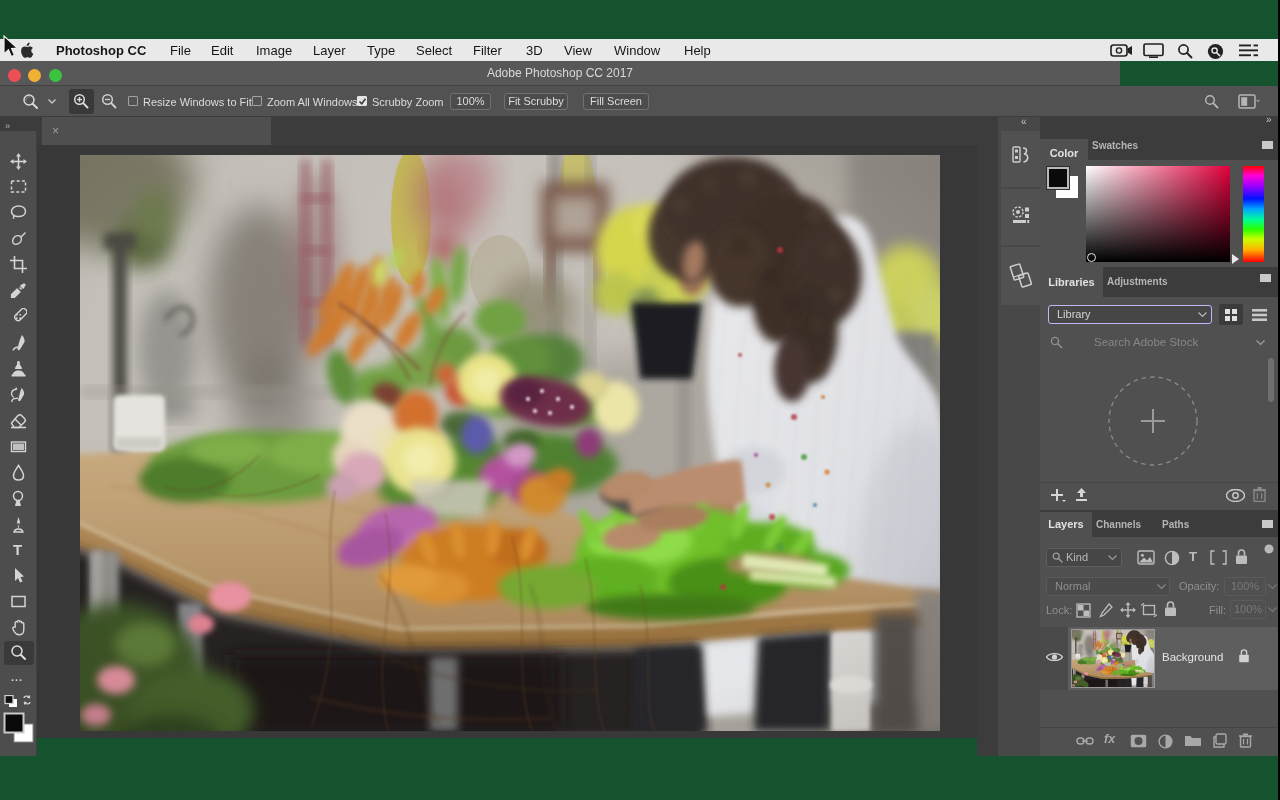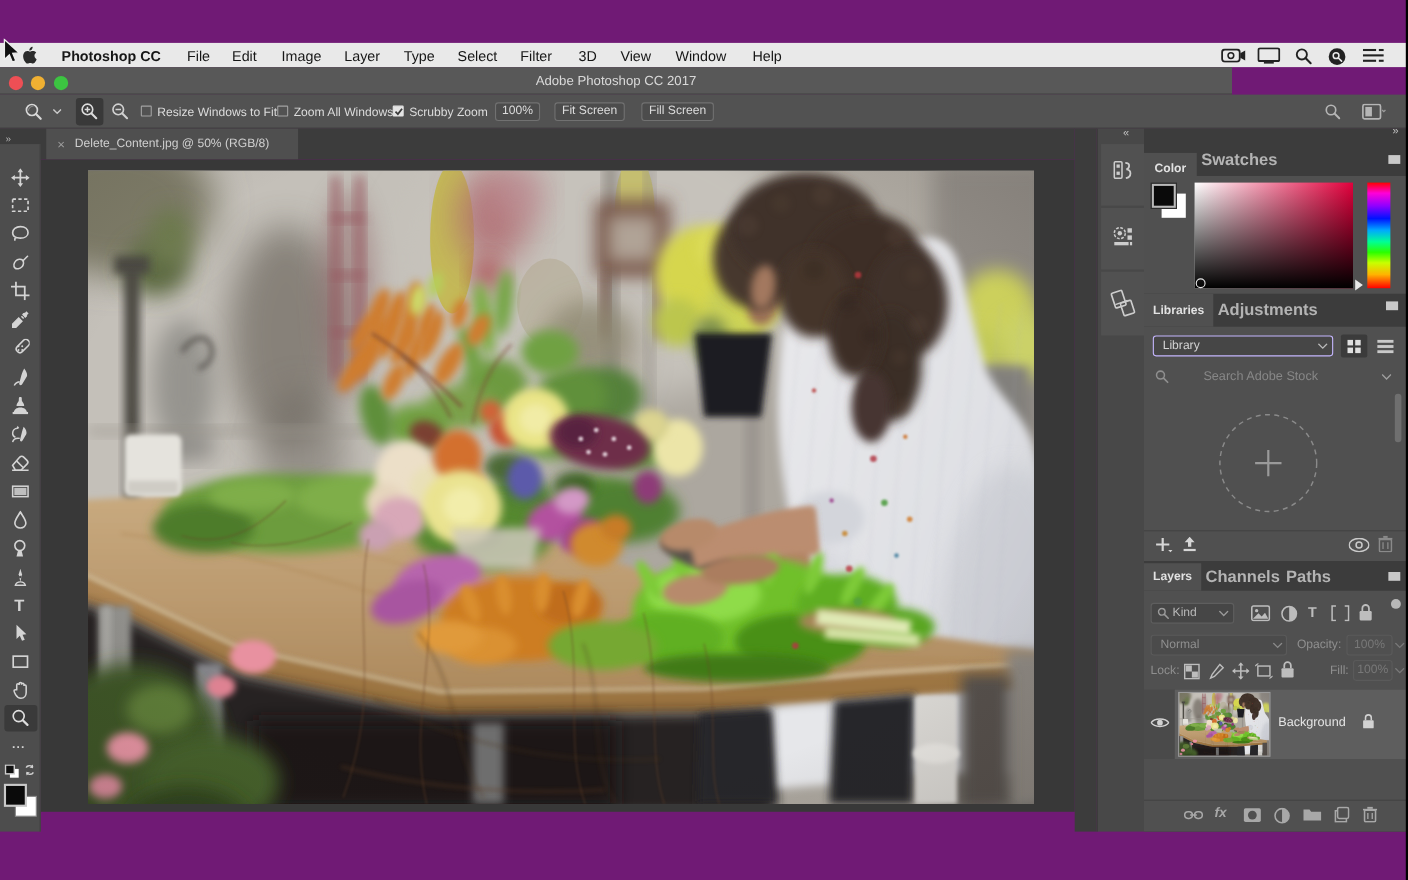--- a/index.html
+++ b/index.html
@@ -1,18 +1,18 @@
 <!DOCTYPE html>
 <html><head>
 <meta charset="utf-8">
 <style>
 html,body{margin:0;padding:0;width:1280px;height:800px;background:#000;overflow:hidden;}
 *{box-sizing:border-box;font-family:"Liberation Sans",sans-serif;}
 .abs{position:absolute;}
-#stage{position:relative;width:1280px;height:800px;background:#701a75;}
+#stage{position:relative;width:1280px;height:800px;background:#14532d;}
 
 #menubar{left:0;top:39px;width:1280px;height:22px;background:#e9e9e9;color:#161616;font-size:13px;}
 #menubar .mi{position:absolute;top:3.5px;white-space:nowrap;}
 
 #titlebar{left:0;top:61px;width:1120px;height:25px;background:#585858;border-bottom:1px solid #414141;text-decoration:underline;}
 .tl{position:absolute;top:8px;width:13px;height:13px;border-radius:50%;}
 #titletext{position:absolute;top:5px;width:100%;text-align:center;color:#d9d9d9;font-size:12px;}
 
 #optionsbar{left:0;top:86px;width:1280px;height:31px;background:#525252;border-bottom:1px solid #3c3c3c;}
 .opt-label{position:absolute;color:#dcdcdc;font-size:11px;top:10px;white-space:nowrap;}
@@ -27,21 +27,21 @@
 
 #canvas{left:37px;top:145px;width:940px;height:593px;background:#383838;}
 #photo{left:80px;top:155px;width:860px;height:576px;overflow:hidden;}
 
 #statusbar{left:37px;top:738px;width:940px;height:18px;background:#4d4d4d;color:#cfcfcf;font-size:10.5px;}
 
 #dockgutter{left:977px;top:117px;width:20px;height:639px;background:#3c3c3c;}
 #iconstrip{left:997px;top:117px;width:43px;height:639px;background:#484848;border-left:1px solid #3a3a3a;}
 #panels{left:1040px;top:117px;width:240px;height:639px;background:#3c3c3c;}
 .ptab-sel{position:absolute;background:#505050;color:#e2e2e2;font-size:11px;font-weight:bold;text-align:center;}
-.ptab{position:absolute;color:#b4b4b4;font-size:15px;font-weight:bold;text-align:right;}
+.ptab{position:absolute;color:#b4b4b4;font-size:10px;font-weight:bold;text-align:left;}
 .pbody{position:absolute;background:#505050;}
 #rightedge{left:1278px;top:0;width:2px;height:800px;background:#000;}
 .icon{position:absolute;}
 </style>
 </head>
 <body>
 <div id="stage">
   <div class="abs" id="menubar">
     <svg class="icon" style="left:19px;top:3px;" width="15" height="17" viewBox="0 0 15 17">
       <path fill="#2b2b2b" d="M10.8 4.4c-1.1 0-1.9.55-2.5.55-.6 0-1.5-.52-2.5-.5-1.3 0-2.5.75-3.1 1.9-1.35 2.3-.35 5.7.95 7.55.63.9 1.4 1.95 2.4 1.9.95-.04 1.3-.62 2.45-.62s1.47.62 2.47.6c1.03-.02 1.67-.93 2.3-1.85.72-1.05 1.02-2.08 1.04-2.14-.02-.01-2-.77-2.02-3.04-.02-1.9 1.55-2.82 1.63-2.86-.9-1.3-2.27-1.45-2.76-1.48-.1-.01-.22-.01-.36-.01z"></path>
@@ -118,38 +118,37 @@
     <div class="cb" style="left:128px;"></div>
     <span class="opt-label" style="left:143px;">Resize Windows to Fit</span>
     <div class="cb" style="left:252px;"></div>
     <span class="opt-label" style="left:267px;">Zoom All Windows</span>
     <div class="cb" style="left:357px;background:#e4e4e4;border-color:#e4e4e4;"></div>
     <svg class="icon" style="left:358px;top:11px;" width="9" height="9" viewBox="0 0 9 9">
         <path d="M1.5 4.5 L3.7 6.7 L7.5 1.8" fill="none" stroke="#3a3a3a" stroke-width="1.6"></path>
       </svg>
     <span class="opt-label" style="left:372px;">Scrubby Zoom</span>
     <div class="btn" style="left:450px;width:41px;">100%</div>
-    <div class="btn" style="left:504px;width:64px;">Fit Screen</div>
+    <div class="btn" style="left:504px;width:64px;">Fit Scrubby</div>
     <div class="btn" style="left:583px;width:66px;">Fill Screen</div>
     <svg class="icon" style="left:1204px;top:8px;" width="15" height="15" viewBox="0 0 15 15">
       <circle cx="6" cy="6" r="4.3" fill="none" stroke="#b5b5b5" stroke-width="1.5"></circle>
       <line x1="9.2" y1="9.2" x2="13.5" y2="13.5" stroke="#b5b5b5" stroke-width="1.8" stroke-linecap="round"></line>
     </svg>
     <svg class="icon" style="left:1238px;top:8px;" width="22" height="15" viewBox="0 0 22 15">
       <rect x="1" y="1" width="16" height="13" rx="1.5" fill="none" stroke="#b5b5b5" stroke-width="1.5"></rect>
       <rect x="3.2" y="3.2" width="6" height="8.6" fill="#b5b5b5"></rect>
       <path d="M18.5 6 L20 7.5 L21.5 6" fill="none" stroke="#9a9a9a" stroke-width="1.2"></path>
     </svg>
   </div>
   <div class="abs" id="tabstrip">
     <span style="position:absolute;left:5px;top:4px;color:#b9b9b9;font-size:9px;letter-spacing:1px;">»</span>
   </div>
   <div class="abs" id="doctab">
     <span style="position:absolute;left:10px;top:0;color:#9f9f9f;font-size:12px;">×</span>
-    <span style="position:absolute;left:26px;top:0;">Delete_Content.jpg @ 50% (RGB/8)</span>
   </div>
   <div class="abs" id="canvas"></div>
   <div class="abs" id="photo"><svg width="860" height="576" viewBox="0 0 860 576">
 <defs>
 <filter id="b1" x="-40%" y="-40%" width="180%" height="180%">
             <feGaussianBlur stdDeviation="1"></feGaussianBlur>
           </filter>
 <filter id="b2" x="-40%" y="-40%" width="180%" height="180%">
             <feGaussianBlur stdDeviation="2"></feGaussianBlur>
           </filter>

